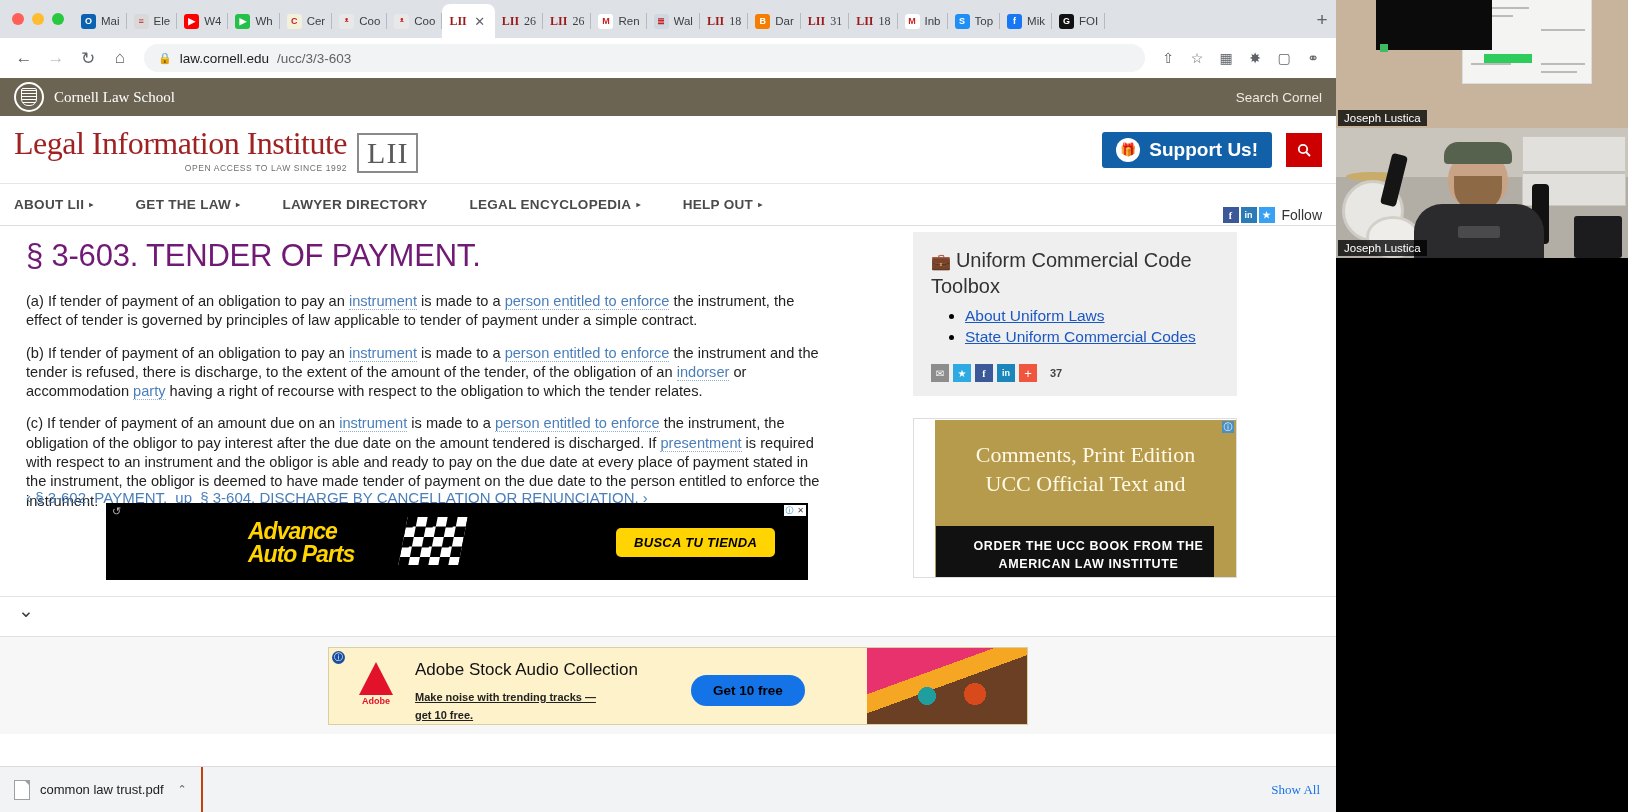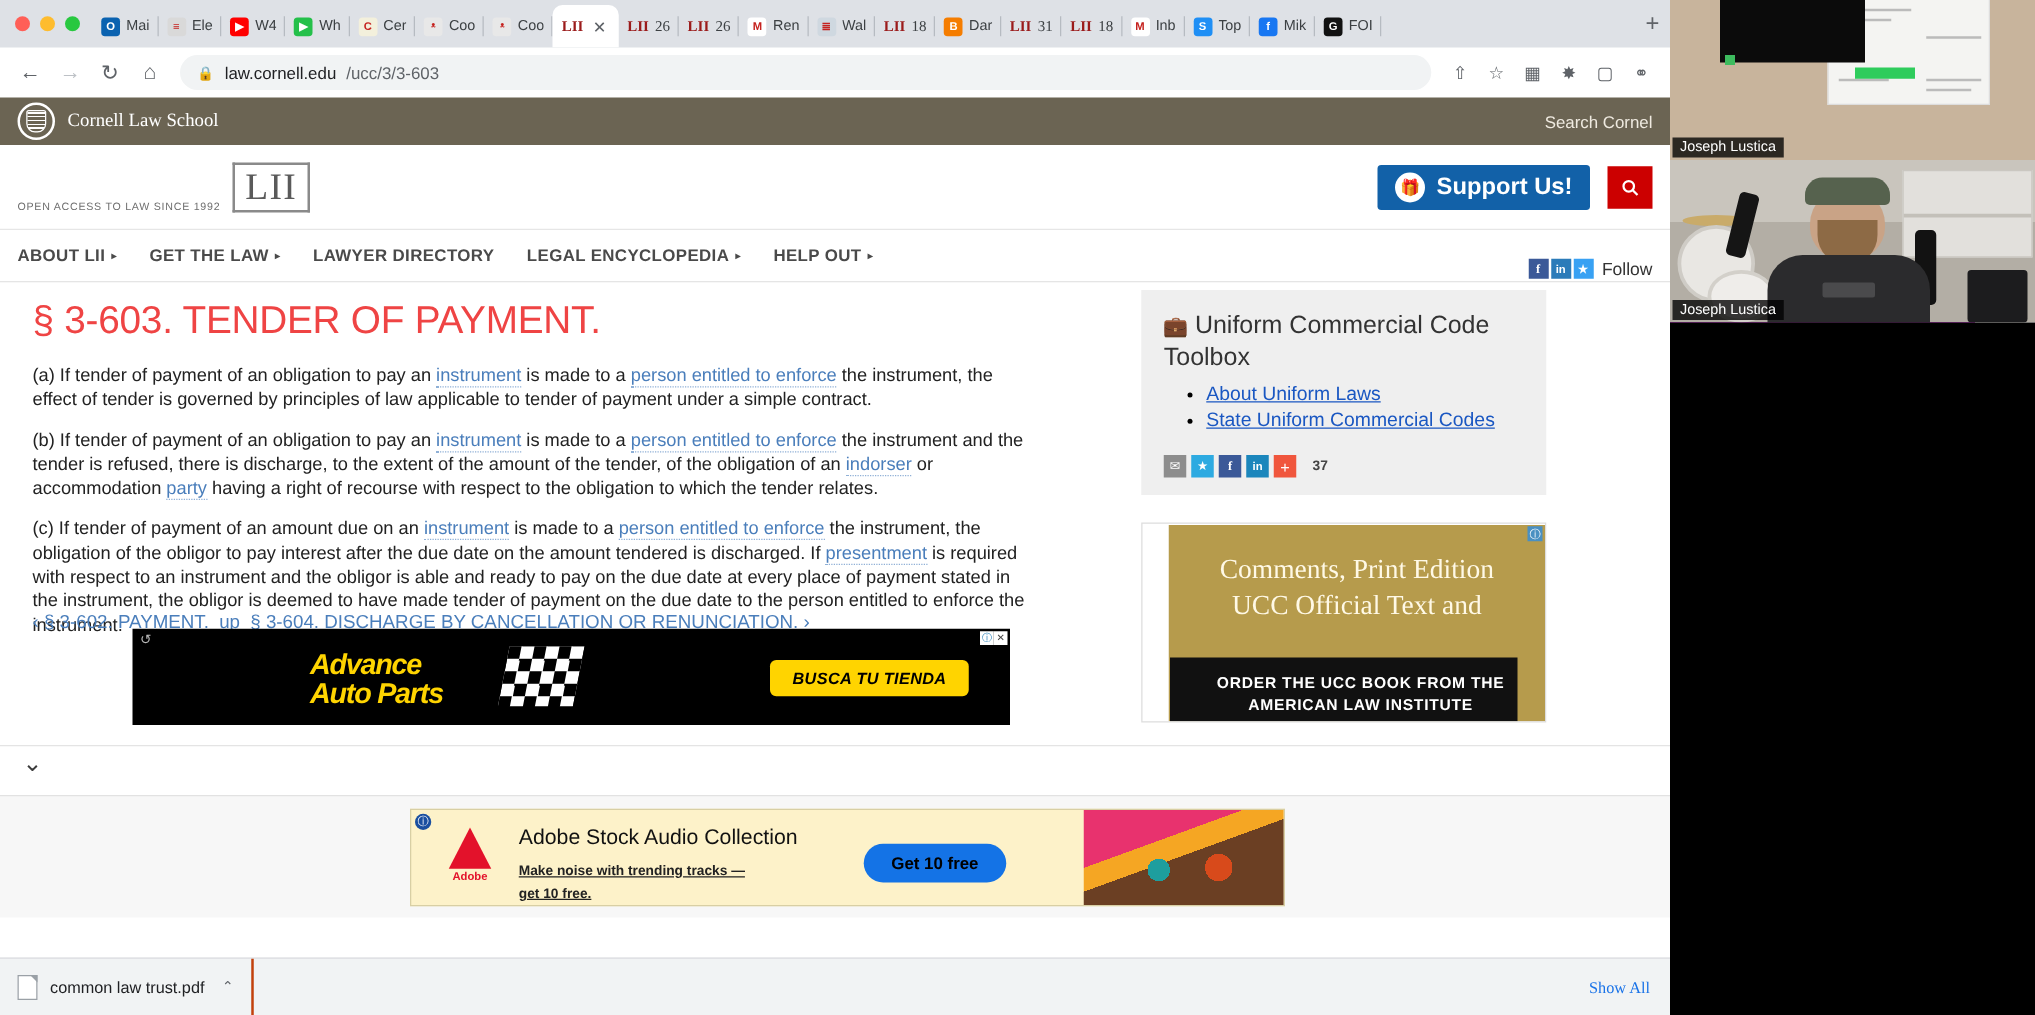--- a/index.html
+++ b/index.html
@@ -205,21 +205,21 @@
   .pagebody {
     position: relative;
     height: 412px;
     background: #fff;
     overflow: hidden;
   }
   .article {
     position: absolute; left: 26px; top: 12px; width: 830px;
   }
   h1.section-title {
-    font-size: 31px; font-weight: normal; color: #ef4444;
+    font-size: 31px; font-weight: normal; color: #701a75;
     letter-spacing: -0.2px; margin-bottom: 18px;
   }
   .para {
     font-size: 14.6px; line-height: 19.3px; color: #222;
     margin-bottom: 13px; width: 800px;
   }
   .para a { color: #4a7ebb; text-decoration: none; border-bottom: 1px dotted #8fb0d6; }
 
   .prevnext {
     position: absolute; left: 26px; top: 263px;
@@ -623,20 +623,21 @@
       <div class="cornell-seal">
           <div class="inner"></div>
         </div>
       <div class="cornell-name">Cornell Law School</div>
       <div class="cornell-search">Search Cornel</div>
     </div>
 
     <div class="masthead">
       <div class="lii-logo">
         <div>
+          <div class="lii-title">Legal Information Institute</div>
           <div class="lii-tag">OPEN ACCESS TO LAW SINCE 1992</div>
         </div>
         <div class="lii-bracket"><span>LII</span></div>
       </div>
       <div class="mast-right">
         <div class="support-btn">
           <span class="support-ico">🎁</span>
           <span>Support Us!</span>
         </div>
         <div class="searchwrap">
@@ -644,21 +645,21 @@
             <svg width="14" height="14" viewBox="0 0 14 14">
                 <circle cx="6" cy="6" r="4.2" fill="none" stroke="#fff" stroke-width="1.8"></circle>
                 <line x1="9" y1="9" x2="13" y2="13" stroke="#fff" stroke-width="1.8"></line>
               </svg>
           </div>
         </div>
       </div>
     </div>
 
     <div class="mainnav">
-      <div id="navitems" style="display:flex;align-items:center;gap:26px">
+      <div id="navitems" style="display:flex;align-items:center;gap:42px">
           <div class="navitem">
             <span>ABOUT LII</span>
             <span class="caret">▸</span>
           </div>
           <div class="navitem">
             <span>GET THE LAW</span>
             <span class="caret">▸</span>
           </div>
           <div class="navitem">
             <span>LAWYER DIRECTORY</span>

